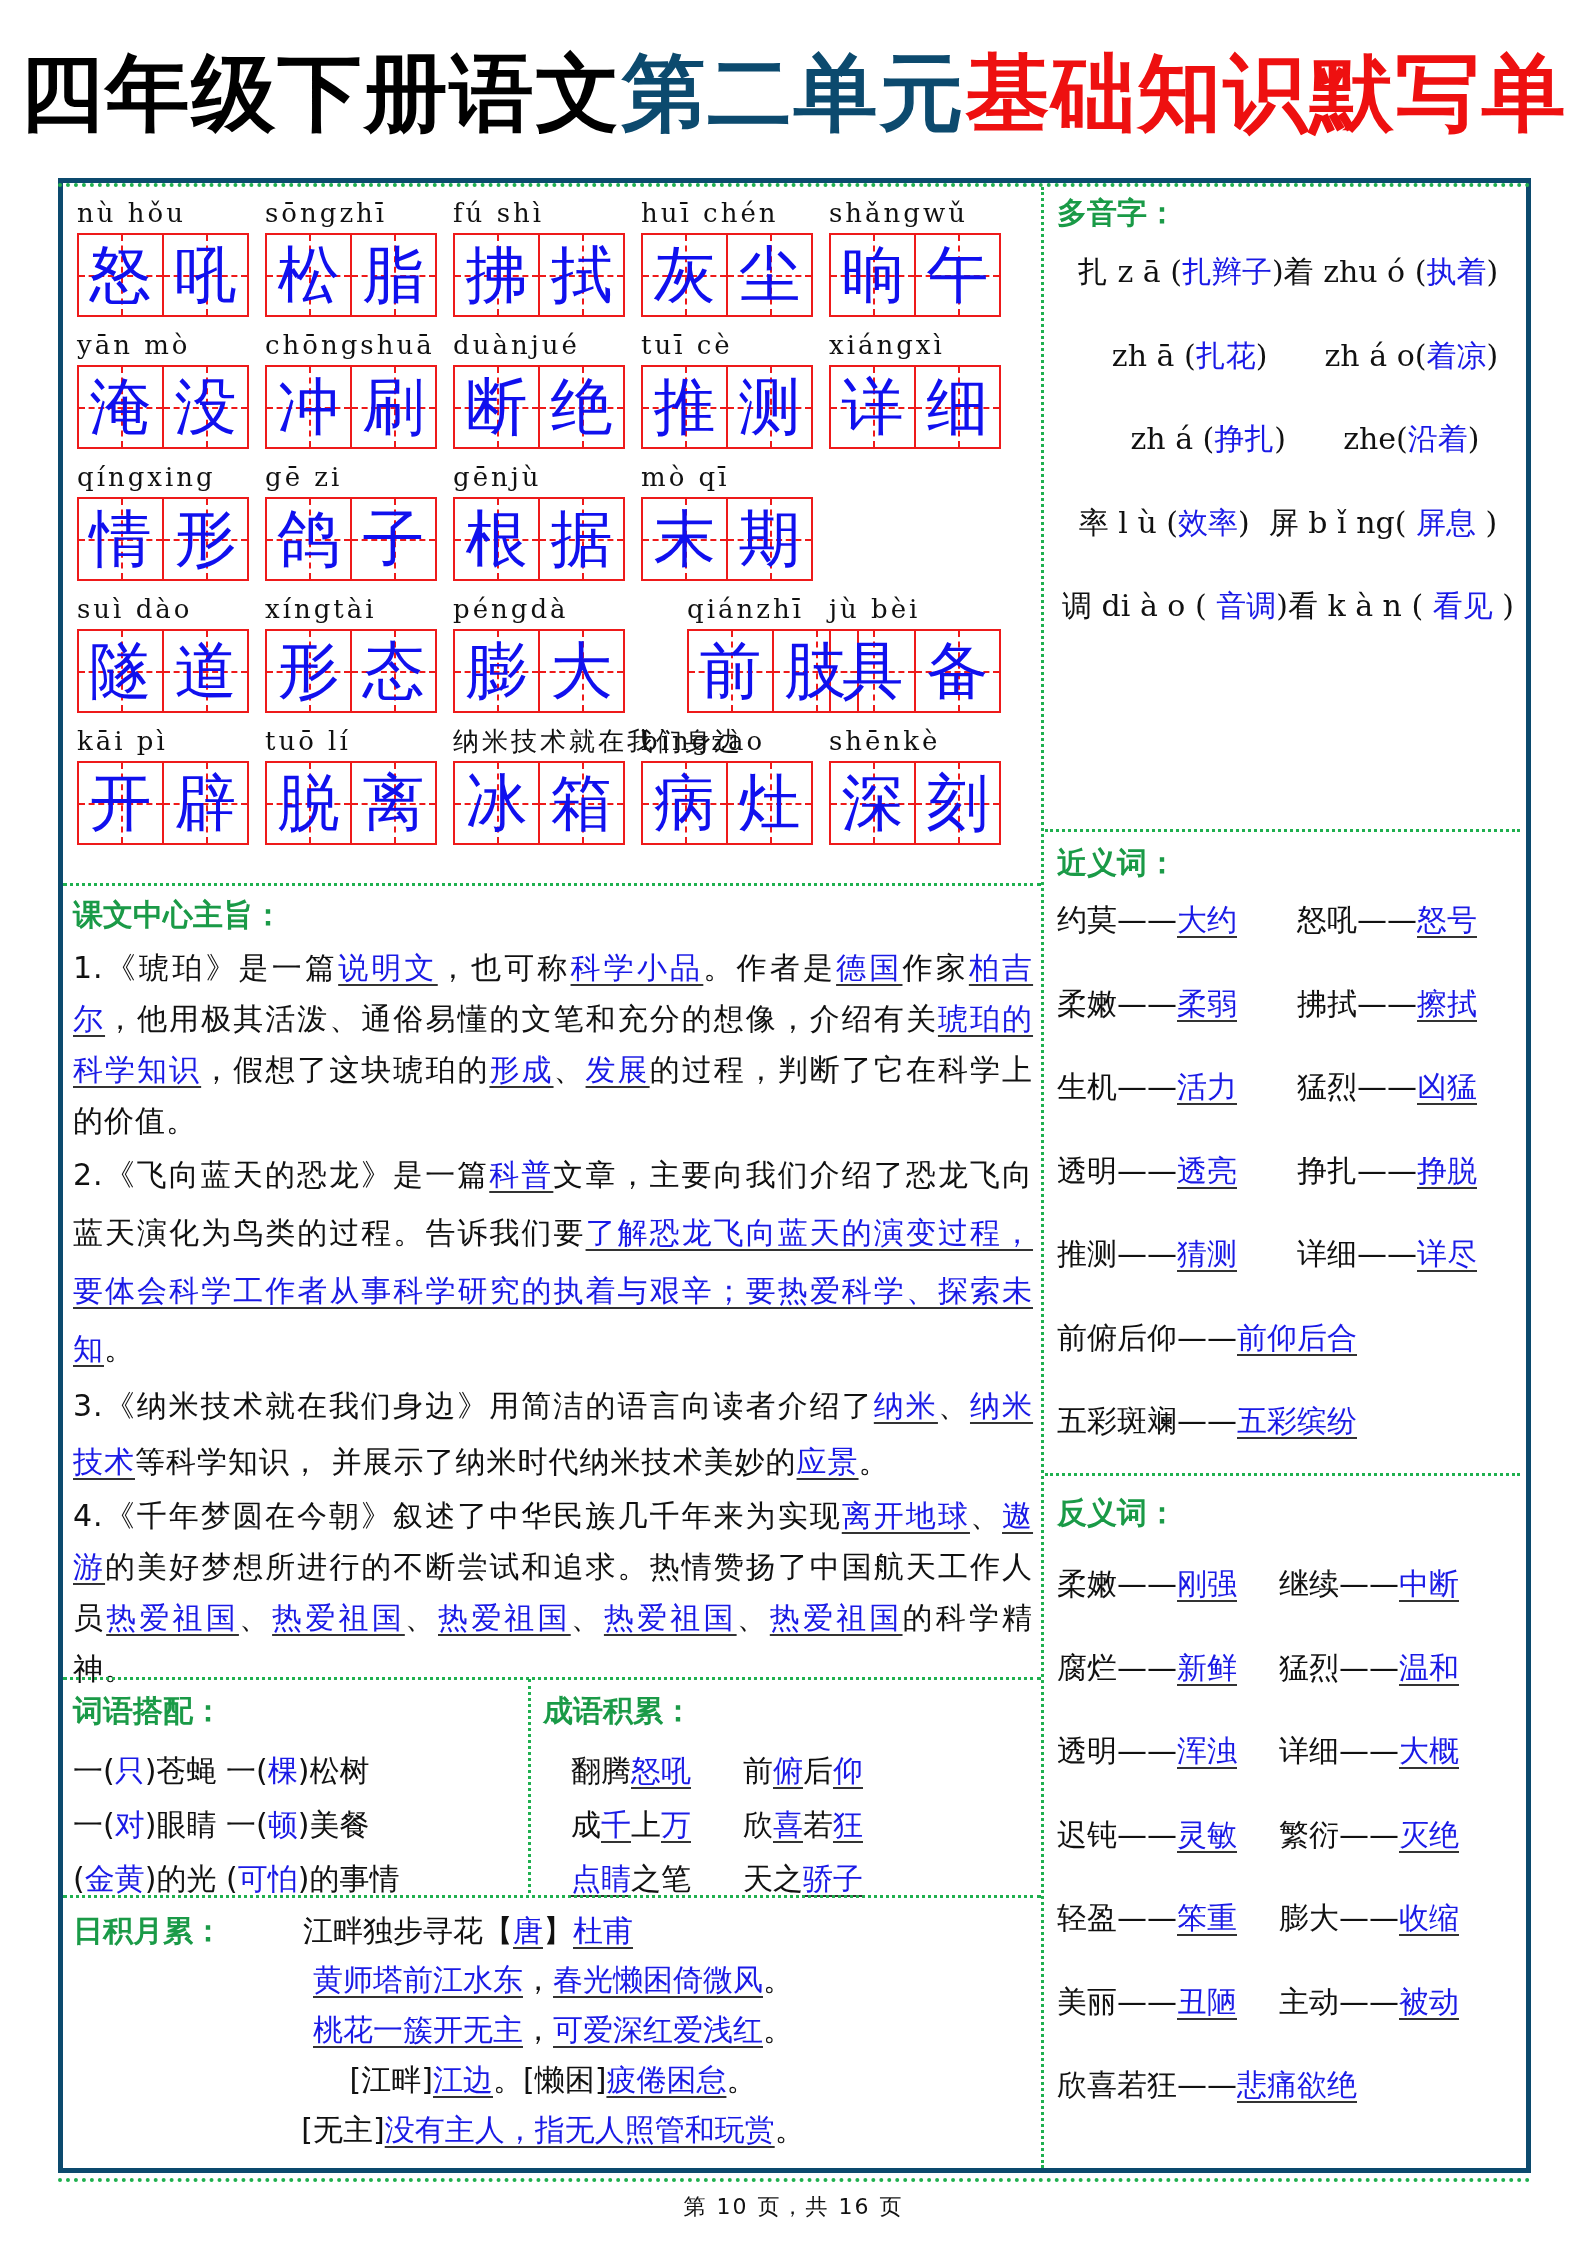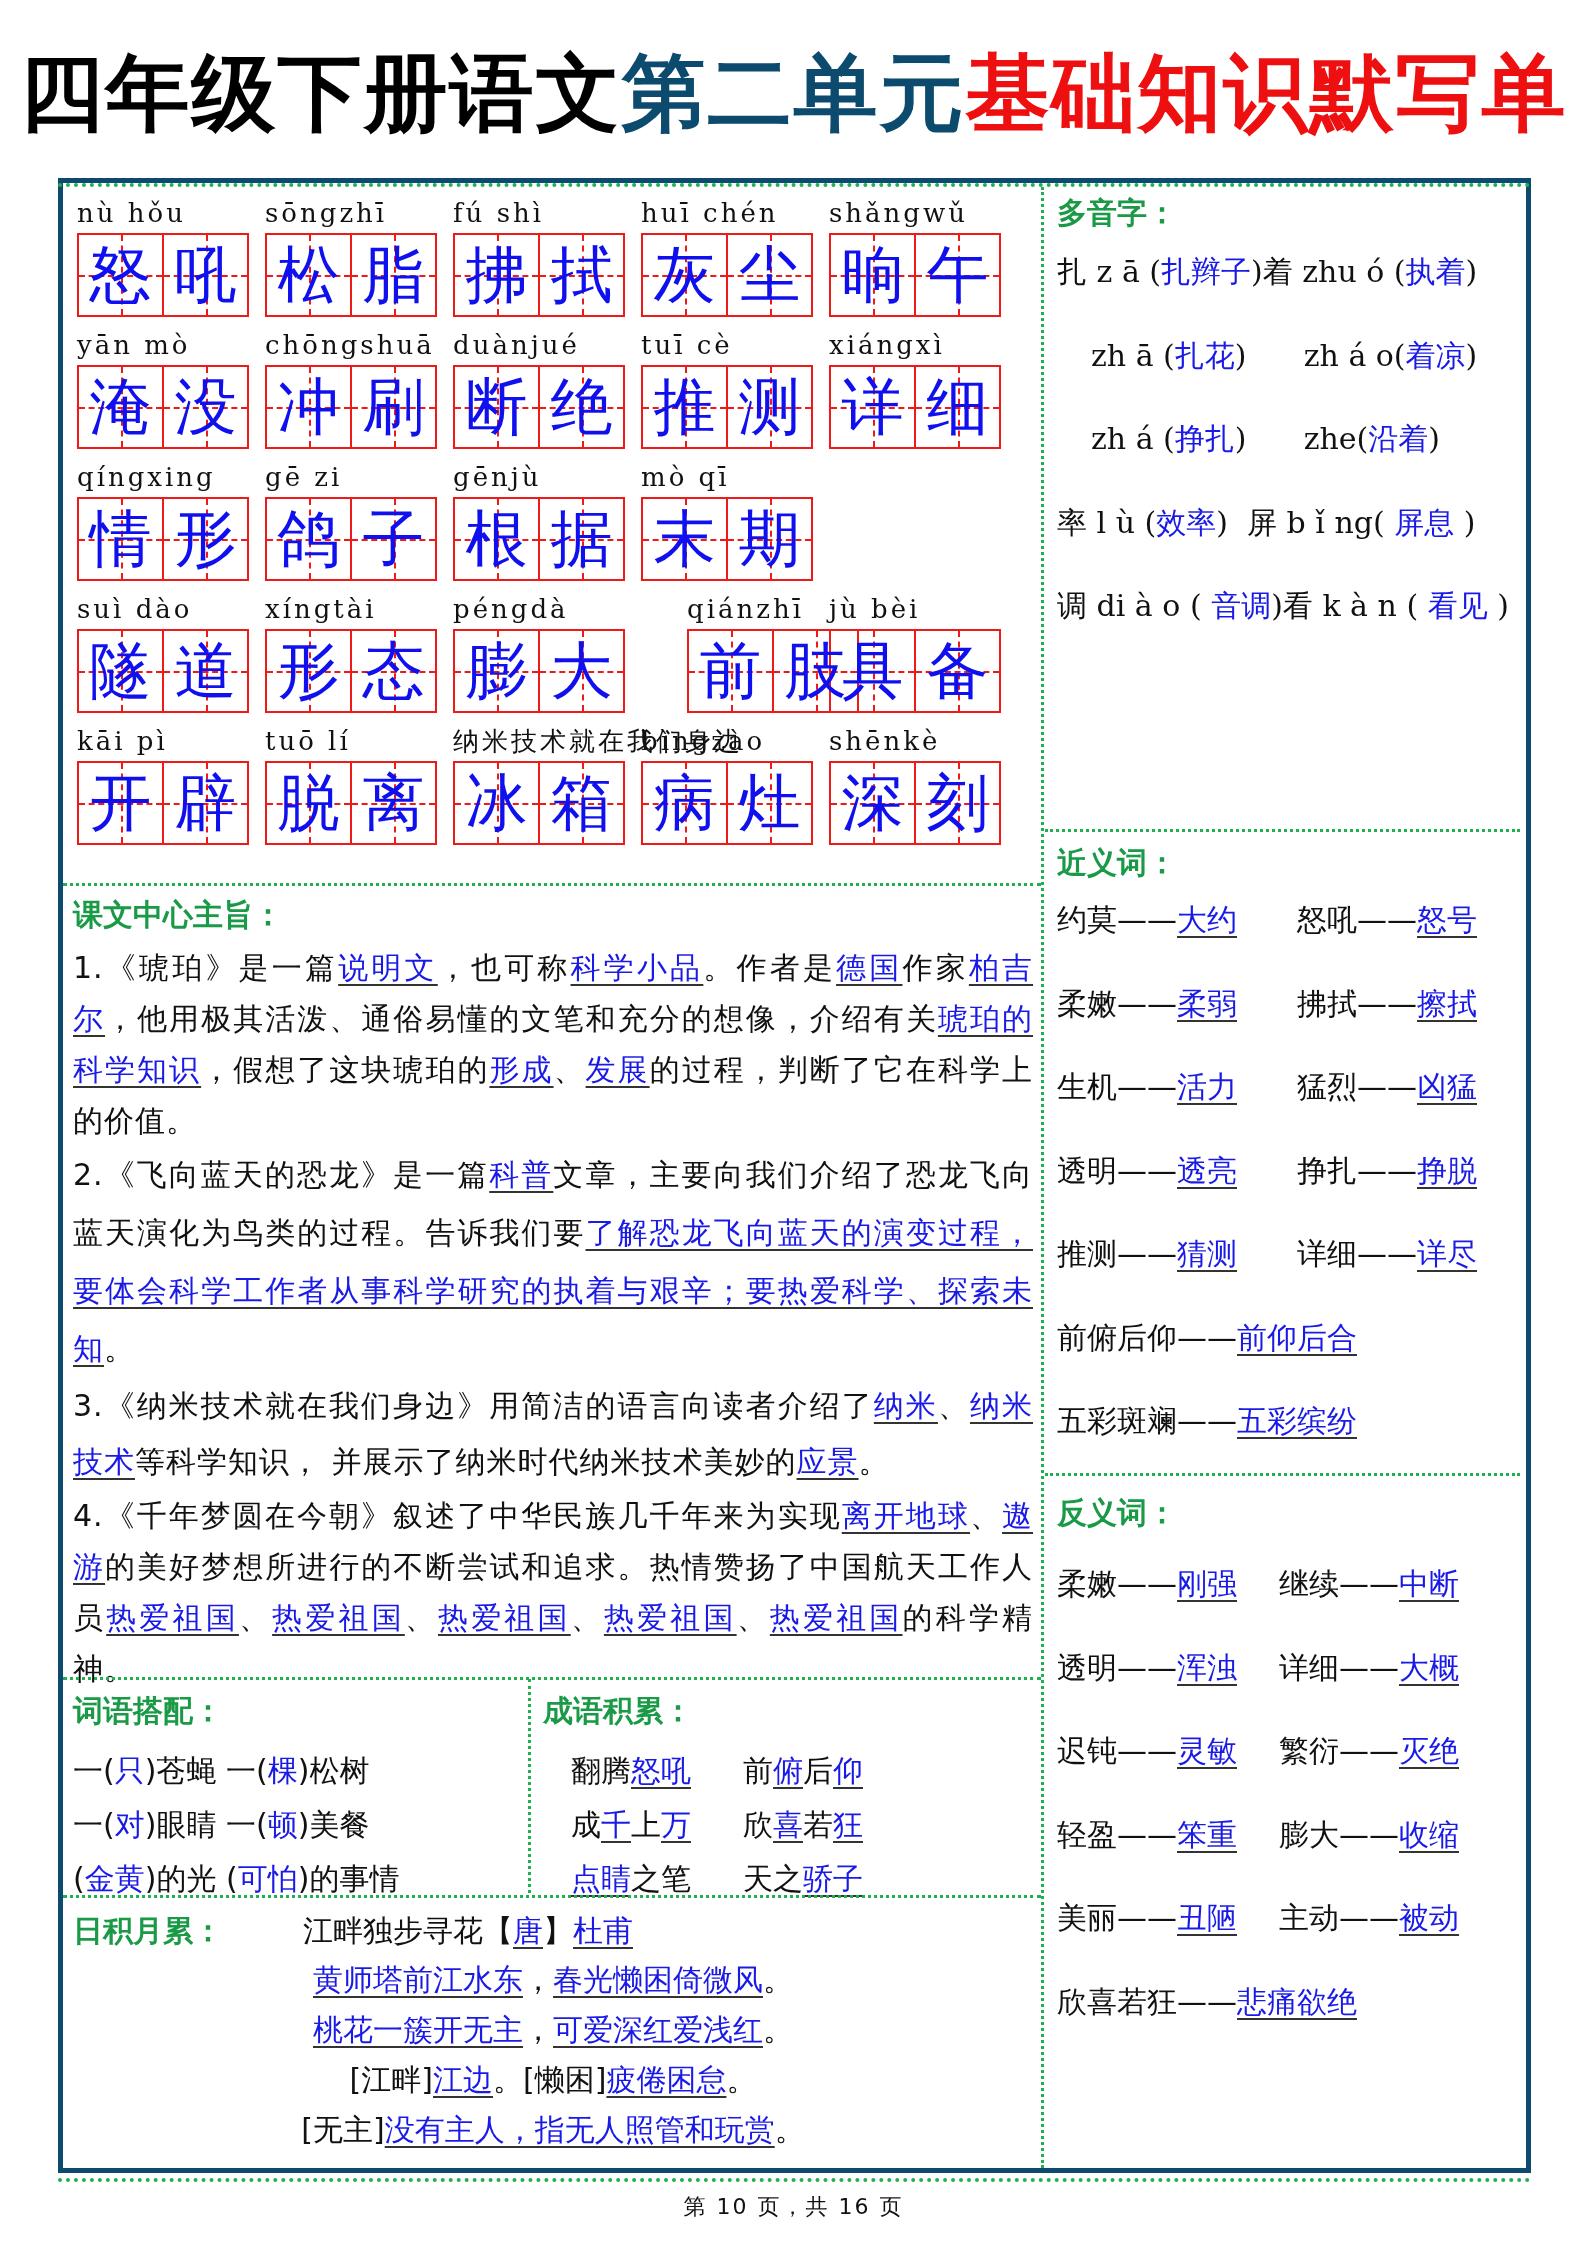--- a/index.html
+++ b/index.html
@@ -69,21 +69,21 @@
 
   .poem { position: absolute; left: 10px; top: 1724px; width: 960px; font-size: 30px; }
   .poem .head { white-space: nowrap; line-height: 48px; }
   .poem .head .lbl { display: inline-block; width: 230px; }
   .poem .center { text-align: center; line-height: 50px; white-space: nowrap; }
 
   
   .right { position: absolute; left: 982px; top: 0; width: 480px; height: 100%; }
   .rsec { position: absolute; left: 12px; width: 462px; }
   .rsec h3 { font-size: 30px; margin: 10px 0 8px; }
-  .poly .line { font-size: 30px; line-height: 83.5px; white-space: nowrap; font-family: "DejaVu Serif", "Liberation Serif", serif; }
+  .poly .line { font-size: 30px; line-height: 83.5px; white-space: nowrap; font-family: "DejaVu Serif", "Liberation Serif", serif; text-align: center; }
   .poly .line .zh { font-family: "DejaVu Sans", sans-serif; }
   .poly .indent { padding-left: 34px; }
   .pair { font-size: 30px; line-height: 83.5px; white-space: nowrap; }
   .pair .c1 { display: inline-block; width: 240px; }
   .pair.ant .c1 { width: 222px; }
   .rhsep { position: absolute; left: 0; width: 475px; border-top: 3px dotted #1fb04f; }
 
   .footer { position: absolute; left: 0; width: 1587px; top: 2192px; text-align: center; font-size: 22px; letter-spacing: 2px; }
 </style>
 </head>
@@ -444,20 +444,21 @@
           <div class="pair syn"><span><span>五彩斑斓</span><span>—</span><span>—</span><span class="blue u">五彩缤纷</span></span></div>
         </div>
     </div>
 
     <div class="rhsep" style="top:1290px"></div>
 
     <div class="rsec" style="top:1300px">
       <h3 class="green">反义词：</h3>
       <div id="ant-rows" style="margin-top:0px">
           <div class="pair ant"><span class="c1"><span>柔嫩</span><span>—</span><span>—</span><span class="blue u">刚强</span></span><span><span>继续</span><span>—</span><span>—</span><span class="blue u">中断</span></span></div>
+          <div class="pair ant"><span class="c1"><span>腐烂</span><span>—</span><span>—</span><span class="blue u">新鲜</span></span><span><span>猛烈</span><span>—</span><span>—</span><span class="blue u">温和</span></span></div>
           <div class="pair ant"><span class="c1"><span>透明</span><span>—</span><span>—</span><span class="blue u">浑浊</span></span><span><span>详细</span><span>—</span><span>—</span><span class="blue u">大概</span></span></div>
           <div class="pair ant"><span class="c1"><span>迟钝</span><span>—</span><span>—</span><span class="blue u">灵敏</span></span><span><span>繁衍</span><span>—</span><span>—</span><span class="blue u">灭绝</span></span></div>
           <div class="pair ant"><span class="c1"><span>轻盈</span><span>—</span><span>—</span><span class="blue u">笨重</span></span><span><span>膨大</span><span>—</span><span>—</span><span class="blue u">收缩</span></span></div>
           <div class="pair ant"><span class="c1"><span>美丽</span><span>—</span><span>—</span><span class="blue u">丑陋</span></span><span><span>主动</span><span>—</span><span>—</span><span class="blue u">被动</span></span></div>
           <div class="pair ant"><span><span>欣喜若狂</span><span>—</span><span>—</span><span class="blue u">悲痛欲绝</span></span></div>
         </div>
     </div>
   </div>
 </div>
 

